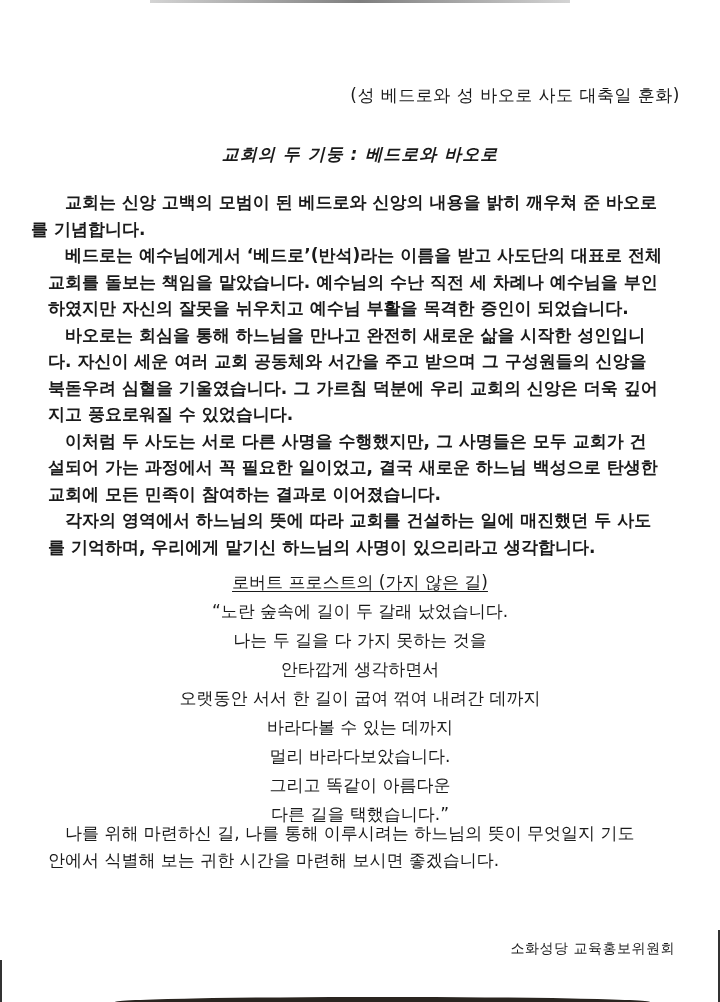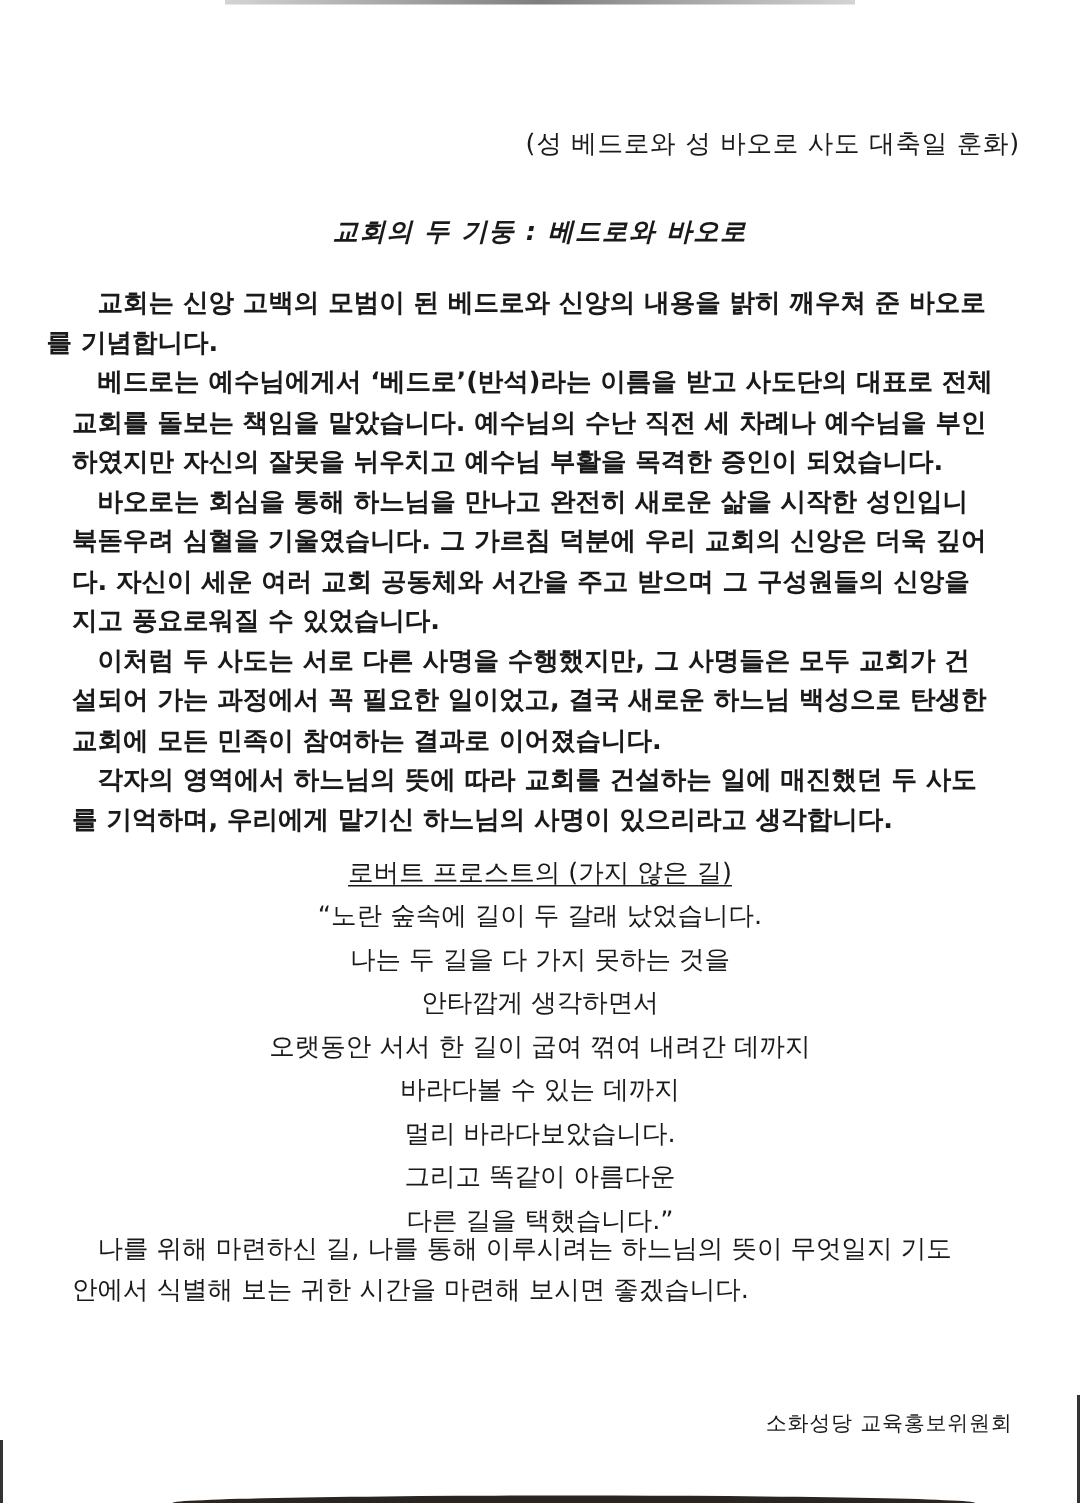--- a/index.html
+++ b/index.html
@@ -56,22 +56,22 @@
       <span class="line">교회는 신앙 고백의 모범이 된 베드로와 신앙의 내용을 밝히 깨우쳐 준 바오로</span>
       <span class="line" style="text-indent:0;margin-left:-17px">를 기념합니다.</span>
     </p>
     <p class="para">
       <span class="line">베드로는 예수님에게서 ‘베드로’(반석)라는 이름을 받고 사도단의 대표로 전체</span>
       <span class="line" style="margin-left:-17px">교회를 돌보는 책임을 맡았습니다. 예수님의 수난 직전 세 차례나 예수님을 부인</span>
       <span class="line" style="margin-left:-17px">하였지만 자신의 잘못을 뉘우치고 예수님 부활을 목격한 증인이 되었습니다.</span>
     </p>
     <p class="para">
       <span class="line">바오로는 회심을 통해 하느님을 만나고 완전히 새로운 삶을 시작한 성인입니</span>
+      <span class="line" style="margin-left:-17px">다. 자신이 세운 여러 교회 공동체와 서간을 주고 받으며 그 구성원들의 신앙을</span>
       <span class="line" style="margin-left:-17px">북돋우려 심혈을 기울였습니다. 그 가르침 덕분에 우리 교회의 신앙은 더욱 깊어</span>
-      <span class="line" style="margin-left:-17px">다. 자신이 세운 여러 교회 공동체와 서간을 주고 받으며 그 구성원들의 신앙을</span>
       <span class="line" style="margin-left:-17px">지고 풍요로워질 수 있었습니다.</span>
     </p>
     <p class="para">
       <span class="line">이처럼 두 사도는 서로 다른 사명을 수행했지만, 그 사명들은 모두 교회가 건</span>
       <span class="line" style="margin-left:-17px">설되어 가는 과정에서 꼭 필요한 일이었고, 결국 새로운 하느님 백성으로 탄생한</span>
       <span class="line" style="margin-left:-17px">교회에 모든 민족이 참여하는 결과로 이어졌습니다.</span>
     </p>
     <p class="para">
       <span class="line">각자의 영역에서 하느님의 뜻에 따라 교회를 건설하는 일에 매진했던 두 사도</span>
       <span class="line" style="margin-left:-17px">를 기억하며, 우리에게 맡기신 하느님의 사명이 있으리라고 생각합니다.</span>

